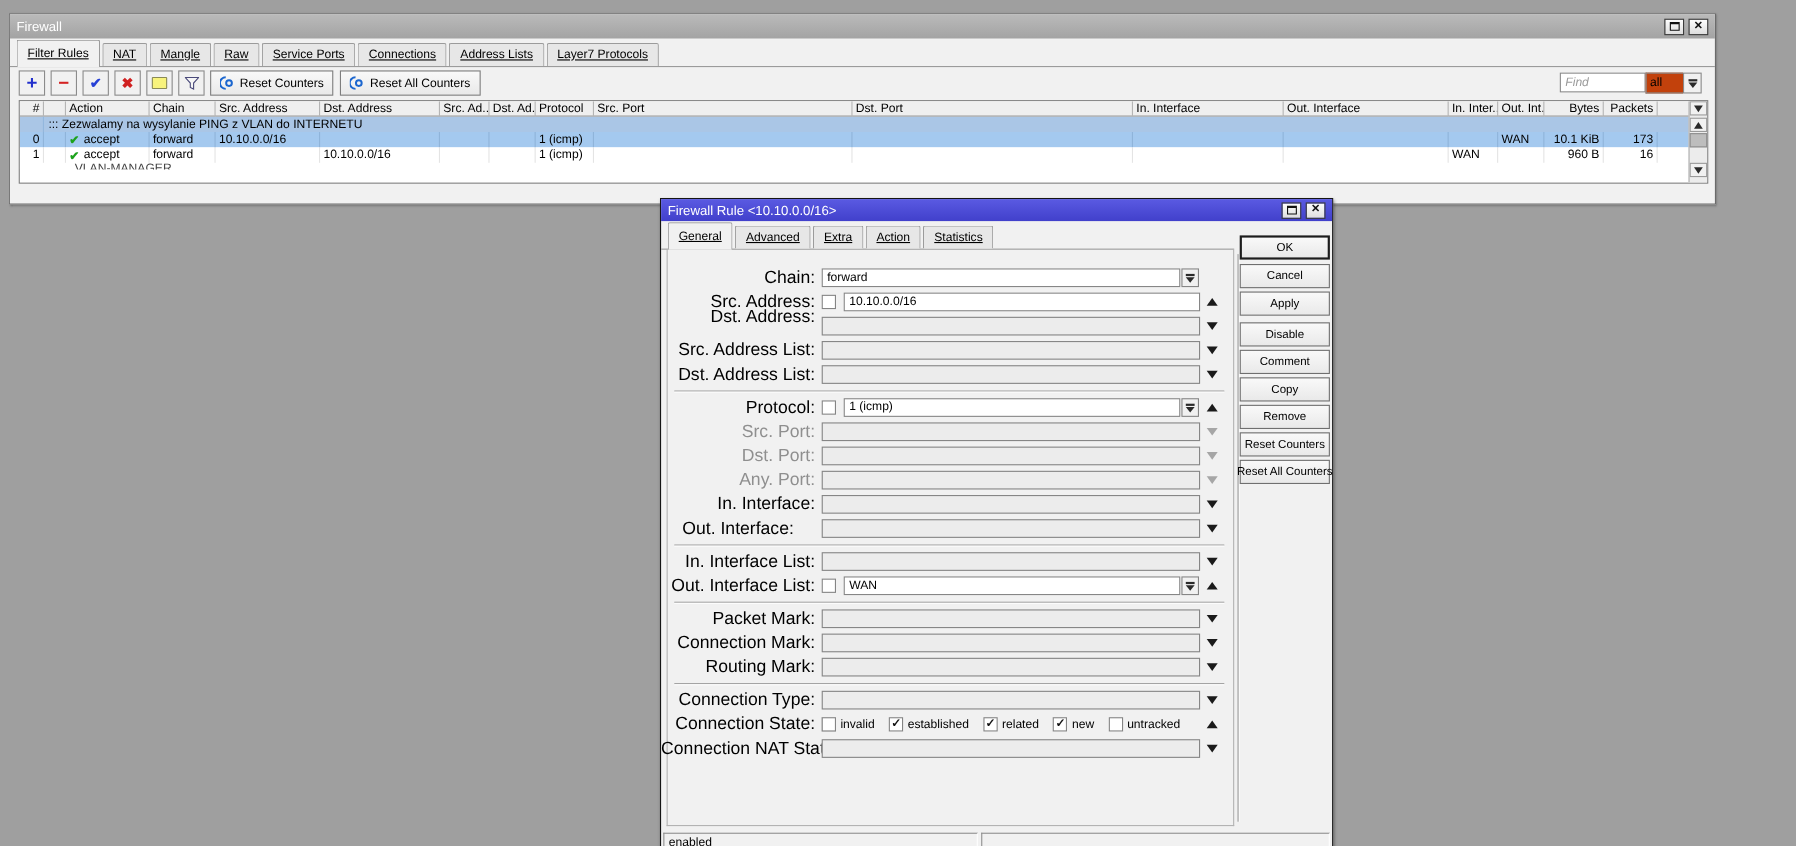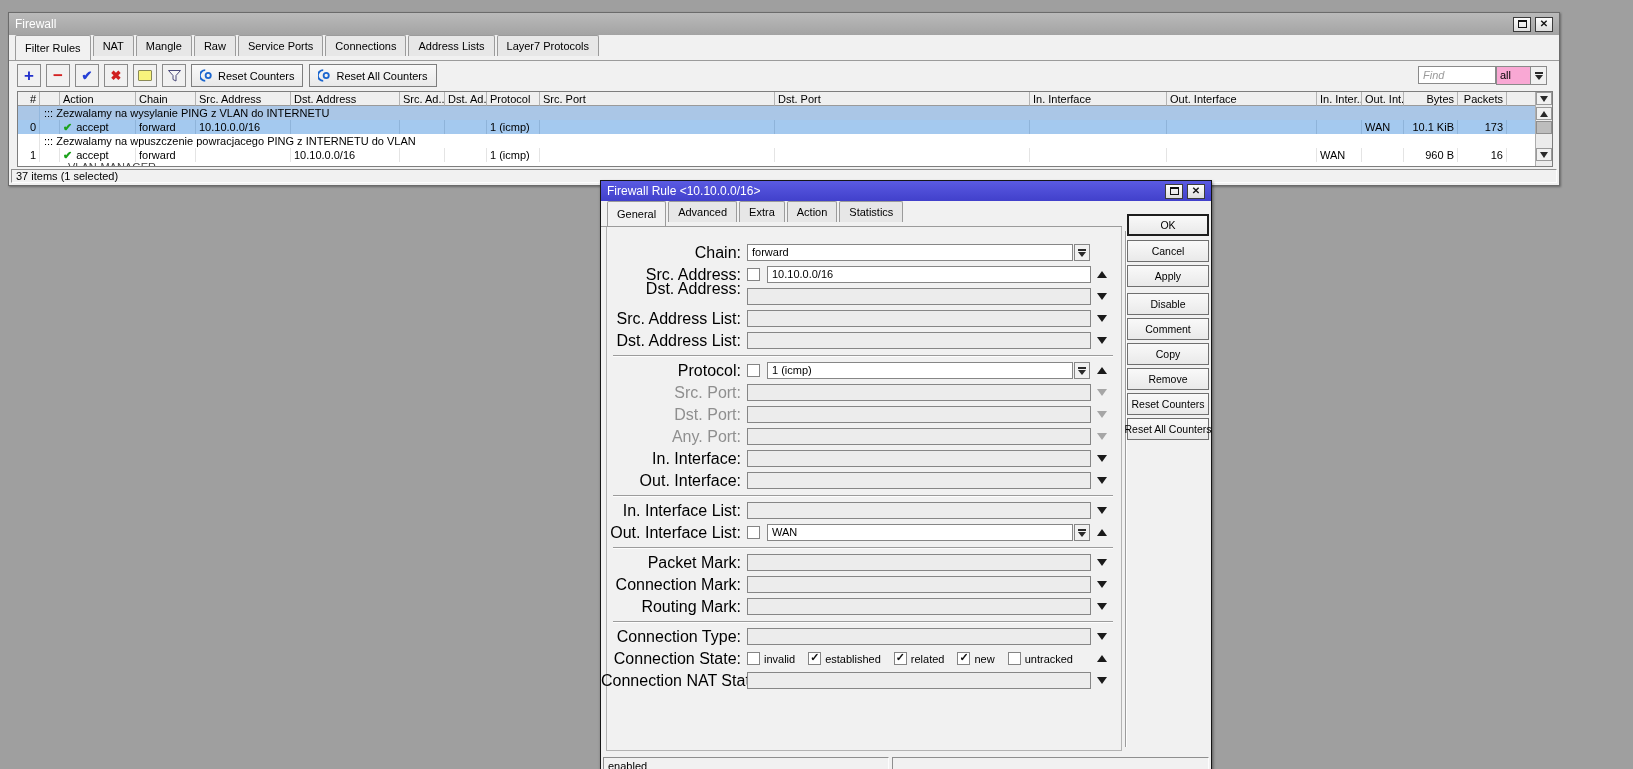--- a/index.html
+++ b/index.html
@@ -13,21 +13,21 @@
   .titlebar { position:absolute; left:0; right:0; top:0; display:flex; align-items:center; padding:0 6px; color:#fff; font-size:12px; }
   #fw  .titlebar { height:22px; background:linear-gradient(#bababa,#a3a3a3); }
   #dlg .titlebar { height:20px; background:linear-gradient(#5a5ae2,#4140cb); }
   .tb-sp { flex:1; }
   .wbtn { width:18px; height:15px; margin-left:4px; background:linear-gradient(#fdfdfd,#dedede); border:1px solid #3c3c3c;
           color:#111; display:flex; align-items:center; justify-content:center; cursor:default; }
   .max-glyph { width:9px; height:8px; border:1px solid #111; border-top-width:2px; }
   .x-glyph { font-size:10px; font-weight:bold; line-height:1; }
 
   
-  .tabbar { position:absolute; display:flex; align-items:flex-start; padding-left:6px; border-bottom:1px solid #9b9b9b; }
+  .tabbar { position:absolute; display:flex; align-items:flex-end; padding-left:6px; border-bottom:1px solid #9b9b9b;text-decoration:underline; }
   #fw  .tabbar { left:0; right:0; top:22px; height:26px; }
   #dlg .tabbar { left:0; top:20px; height:26px; width:521px; }
   .tab { height:21px; padding:0 9px; display:flex; align-items:center; font-size:11px; background:#e7e7e7;
          border:1px solid #9b9b9b; border-bottom:none; margin-right:2px; border-radius:2px 2px 0 0; white-space:nowrap; }
   .tab.active { background:#f1f1f1; height:25px; margin-bottom:-1px; z-index:2; }
 
   
   .toolbar { position:absolute; left:8px; right:8px; top:50px; height:25px; display:flex; align-items:center; }
   .ibtn { width:24px; height:23px; border:1px solid #8b8b8b; background:#f1f1f1; display:flex; align-items:center; justify-content:center; margin-right:5px; }
   .i-add { color:#2230cc; font-size:17px; font-weight:bold; line-height:1; }
@@ -35,21 +35,21 @@
   .i-en  { color:#2741d6; font-size:13px; font-weight:bold; line-height:1; }
   .i-dis { color:#d02020; font-size:13px; font-weight:bold; line-height:1; }
   .i-note { width:14px; height:11px; background:#f8f37c; border:1px solid #8a8a56; border-radius:1px; }
   .pbtn { height:23px; border:1px solid #7e7e7e; background:linear-gradient(#f9f9f9,#e9e9e9); display:flex; align-items:center;
           padding:0 8px; font-size:11px; margin-right:6px; white-space:nowrap; }
   .pbtn svg { margin-right:5px; }
   .find { position:absolute; right:55px; top:3px; width:78px; height:18px; border:1px solid #8a8a8a; background:#fff;
           font-size:11px; padding:0 4px; font-family:inherit; }
   .find::placeholder { font-style:italic; color:#9a9a9a; }
   .allbox { position:absolute; right:4px; top:3px; height:19px; display:flex; }
-  .allfield { width:34px; background:#f9a8d4; border:1px solid #8a8a8a; border-right:none; font-size:11px; padding:2px 3px; }
+  .allfield { width:34px; background:#c2410c; border:1px solid #8a8a8a; border-right:none; font-size:11px; padding:2px 3px; }
   .cmbbtn { width:17px; border:1px solid #8a8a8a; background:#f1f1f1; display:flex; flex-direction:column; align-items:center; justify-content:center; }
   .cmbbtn .bar { width:8px; height:2px; background:#2a2a2a; margin-bottom:1px; }
   .cmbbtn .tri { width:0; height:0; border-left:4px solid transparent; border-right:4px solid transparent; border-top:5px solid #2a2a2a; }
 
   
   .listwrap { position:absolute; left:8px; top:78px; width:1536px; bottom:18px; background:#fff; border:1px solid #7d7d7d; overflow:hidden; }
   .hrow { display:flex; height:14px; background:#efefef; font-size:11px; width:1518px; }
   .hcell { border-right:1px solid #b4b4b4; border-bottom:1px solid #9a9a9a; padding:0 3px; display:flex; align-items:center;
            overflow:hidden; white-space:nowrap; height:14px; }
   .row { display:flex; height:14px; font-size:11px; width:1518px; background:#fff; }
@@ -223,24 +223,20 @@
       <span class="cell c10"></span>
       <span class="cell c11"></span>
       <span class="cell c12"></span>
       <span class="cell c13"></span>
       <span class="cell c14">WAN</span>
       <span class="cell c15">10.1 KiB</span>
       <span class="cell c16">173</span>
       <span class="cell cst"></span>
     </div>
 
-    <div class="row">
-      <span class="cell c0"></span>
-      <span class="commenttxt">::: Zezwalamy na wpuszczenie powracjacego PING z INTERNETU do VLAN</span>
-    </div>
 
     <div class="row">
       <span class="cell c0">1</span>
       <span class="cell c1"></span>
       <span class="cell c2">
           <span class="ok-check">✔</span>
           <span>accept</span>
         </span>
       <span class="cell c3">forward</span>
       <span class="cell c4"></span>
@@ -270,23 +266,20 @@
       <span class="sbbtn" style="top:15px;">
           <span class="tri-u"></span>
         </span>
       <span class="sbthumb" style="top:29px;"></span>
       <span class="sbbtn" style="top:56px;">
           <span class="tri-d"></span>
         </span>
     </div>
   </div>
 
-  <div class="statusbar">
-    <span class="spanel" style="flex:1;">37 items (1 selected)</span>
-  </div>
 </div>
 
 <div class="win" id="dlg">
   <div class="titlebar">
     <span>Firewall Rule &lt;10.10.0.0/16&gt;</span>
     <span class="tb-sp"></span>
     <span class="wbtn">
         <span class="max-glyph"></span>
       </span>
     <span class="wbtn">
@@ -349,21 +342,21 @@
   <span class="arr down gray" style="left:496px; top:230px;"></span>
 
   <span class="flabel dis" style="top:247px;">Any. Port:</span>
   <span class="ffield" style="left:146px; top:247px; width:344px;"></span>
   <span class="arr down gray" style="left:496px; top:252px;"></span>
 
   <span class="flabel" style="top:269px;">In. Interface:</span>
   <span class="ffield" style="left:146px; top:269px; width:344px;"></span>
   <span class="arr down" style="left:496px; top:274px;"></span>
 
-  <span class="flabel" style="top:291px;">Out. Interface:</span>
+  <span class="flabel" style="top:291px;text-align:center;">Out. Interface:</span>
   <span class="ffield" style="left:146px; top:291px; width:344px;"></span>
   <span class="arr down" style="left:496px; top:296px;"></span>
 
   <span class="fsep" style="top:314px;"></span>
 
   <span class="flabel" style="top:321px;">In. Interface List:</span>
   <span class="ffield" style="left:146px; top:321px; width:344px;"></span>
   <span class="arr down" style="left:496px; top:326px;"></span>
 
   <span class="flabel" style="top:343px;">Out. Interface List:</span>

